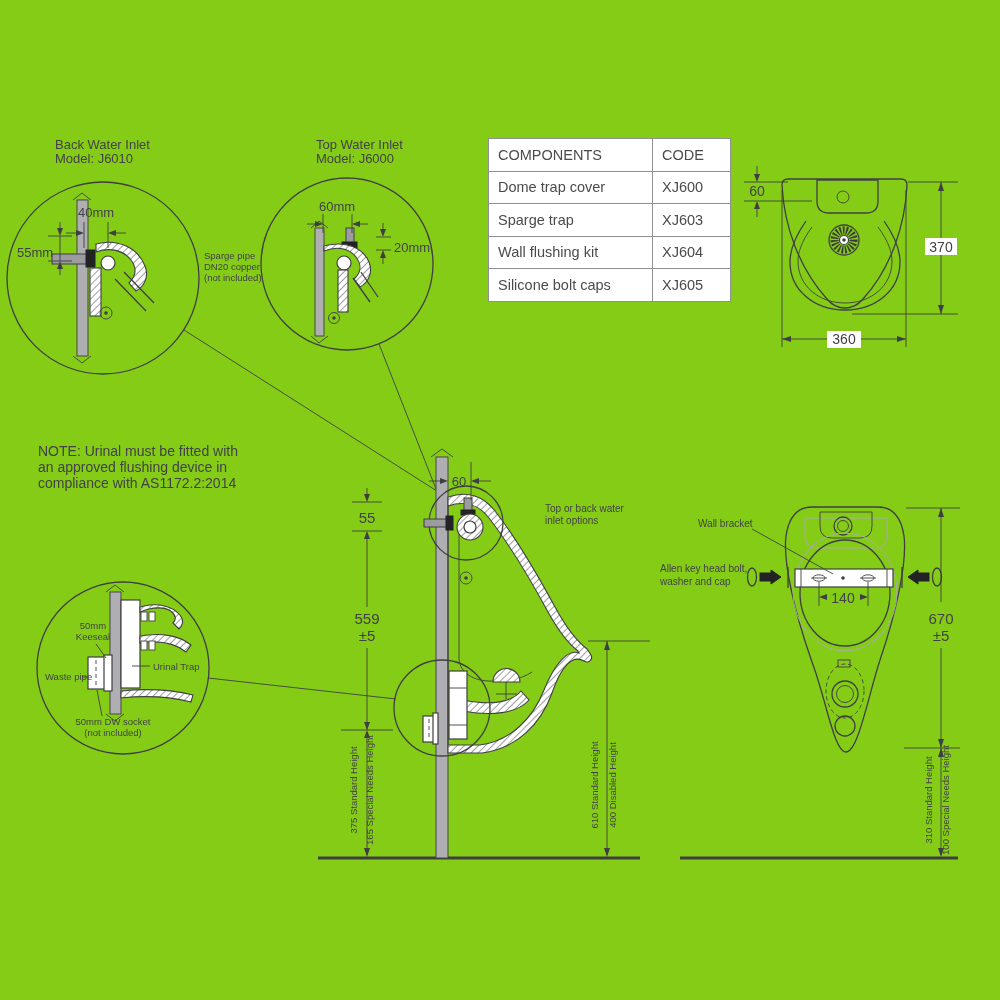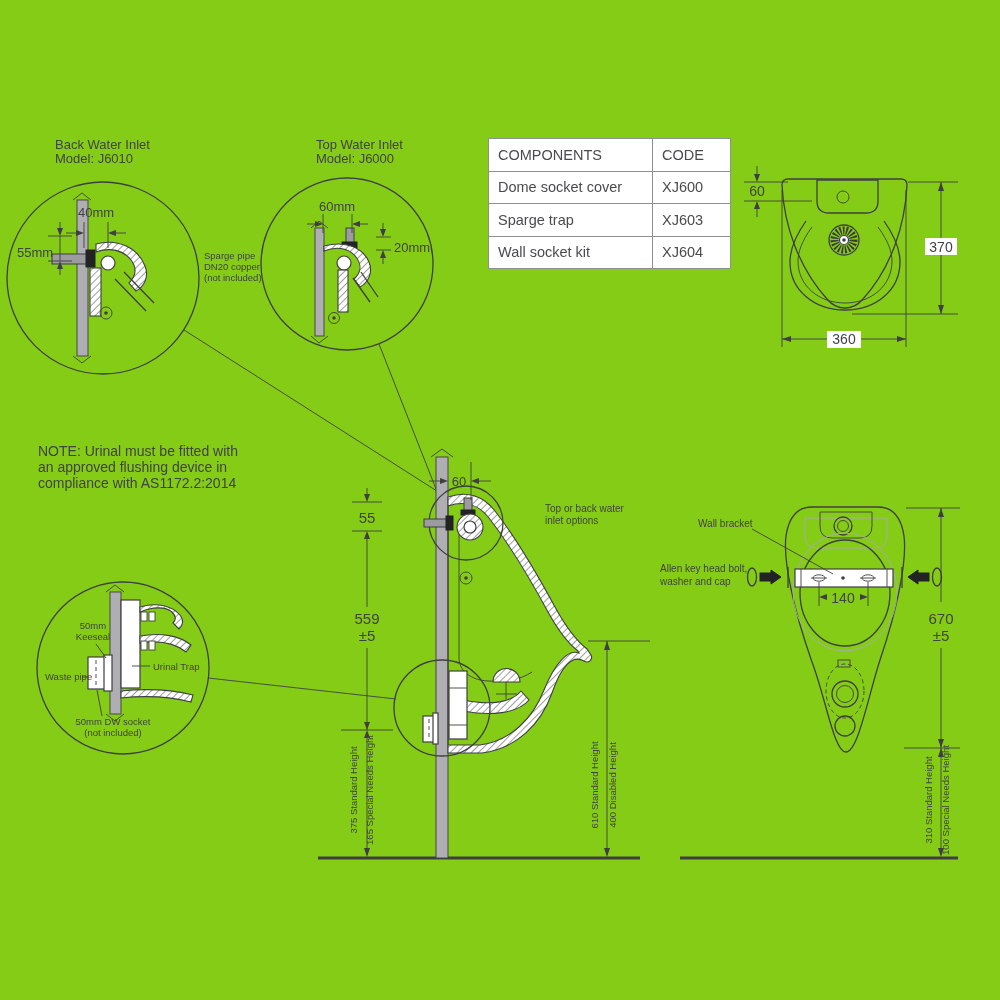--- a/index.html
+++ b/index.html
@@ -369,27 +369,31 @@
 </svg>
 
 
 <table class="components">
   <tbody>
     <tr>
       <td class="c1">COMPONENTS</td>
       <td class="c2">CODE</td>
     </tr>
     <tr>
-      <td class="c1">Dome socket cover</td>
+      <td class="c1">Dome trap cover</td>
       <td class="c2">XJ600</td>
     </tr>
     <tr>
       <td class="c1">Sparge trap</td>
       <td class="c2">XJ603</td>
     </tr>
     <tr>
-      <td class="c1">Wall socket kit</td>
+      <td class="c1">Wall flushing kit</td>
       <td class="c2">XJ604</td>
+    </tr>
+    <tr>
+      <td class="c1">Silicone bolt caps</td>
+      <td class="c2">XJ605</td>
     </tr>
   </tbody>
 </table>
 
 </div>
 
 </body></html>

